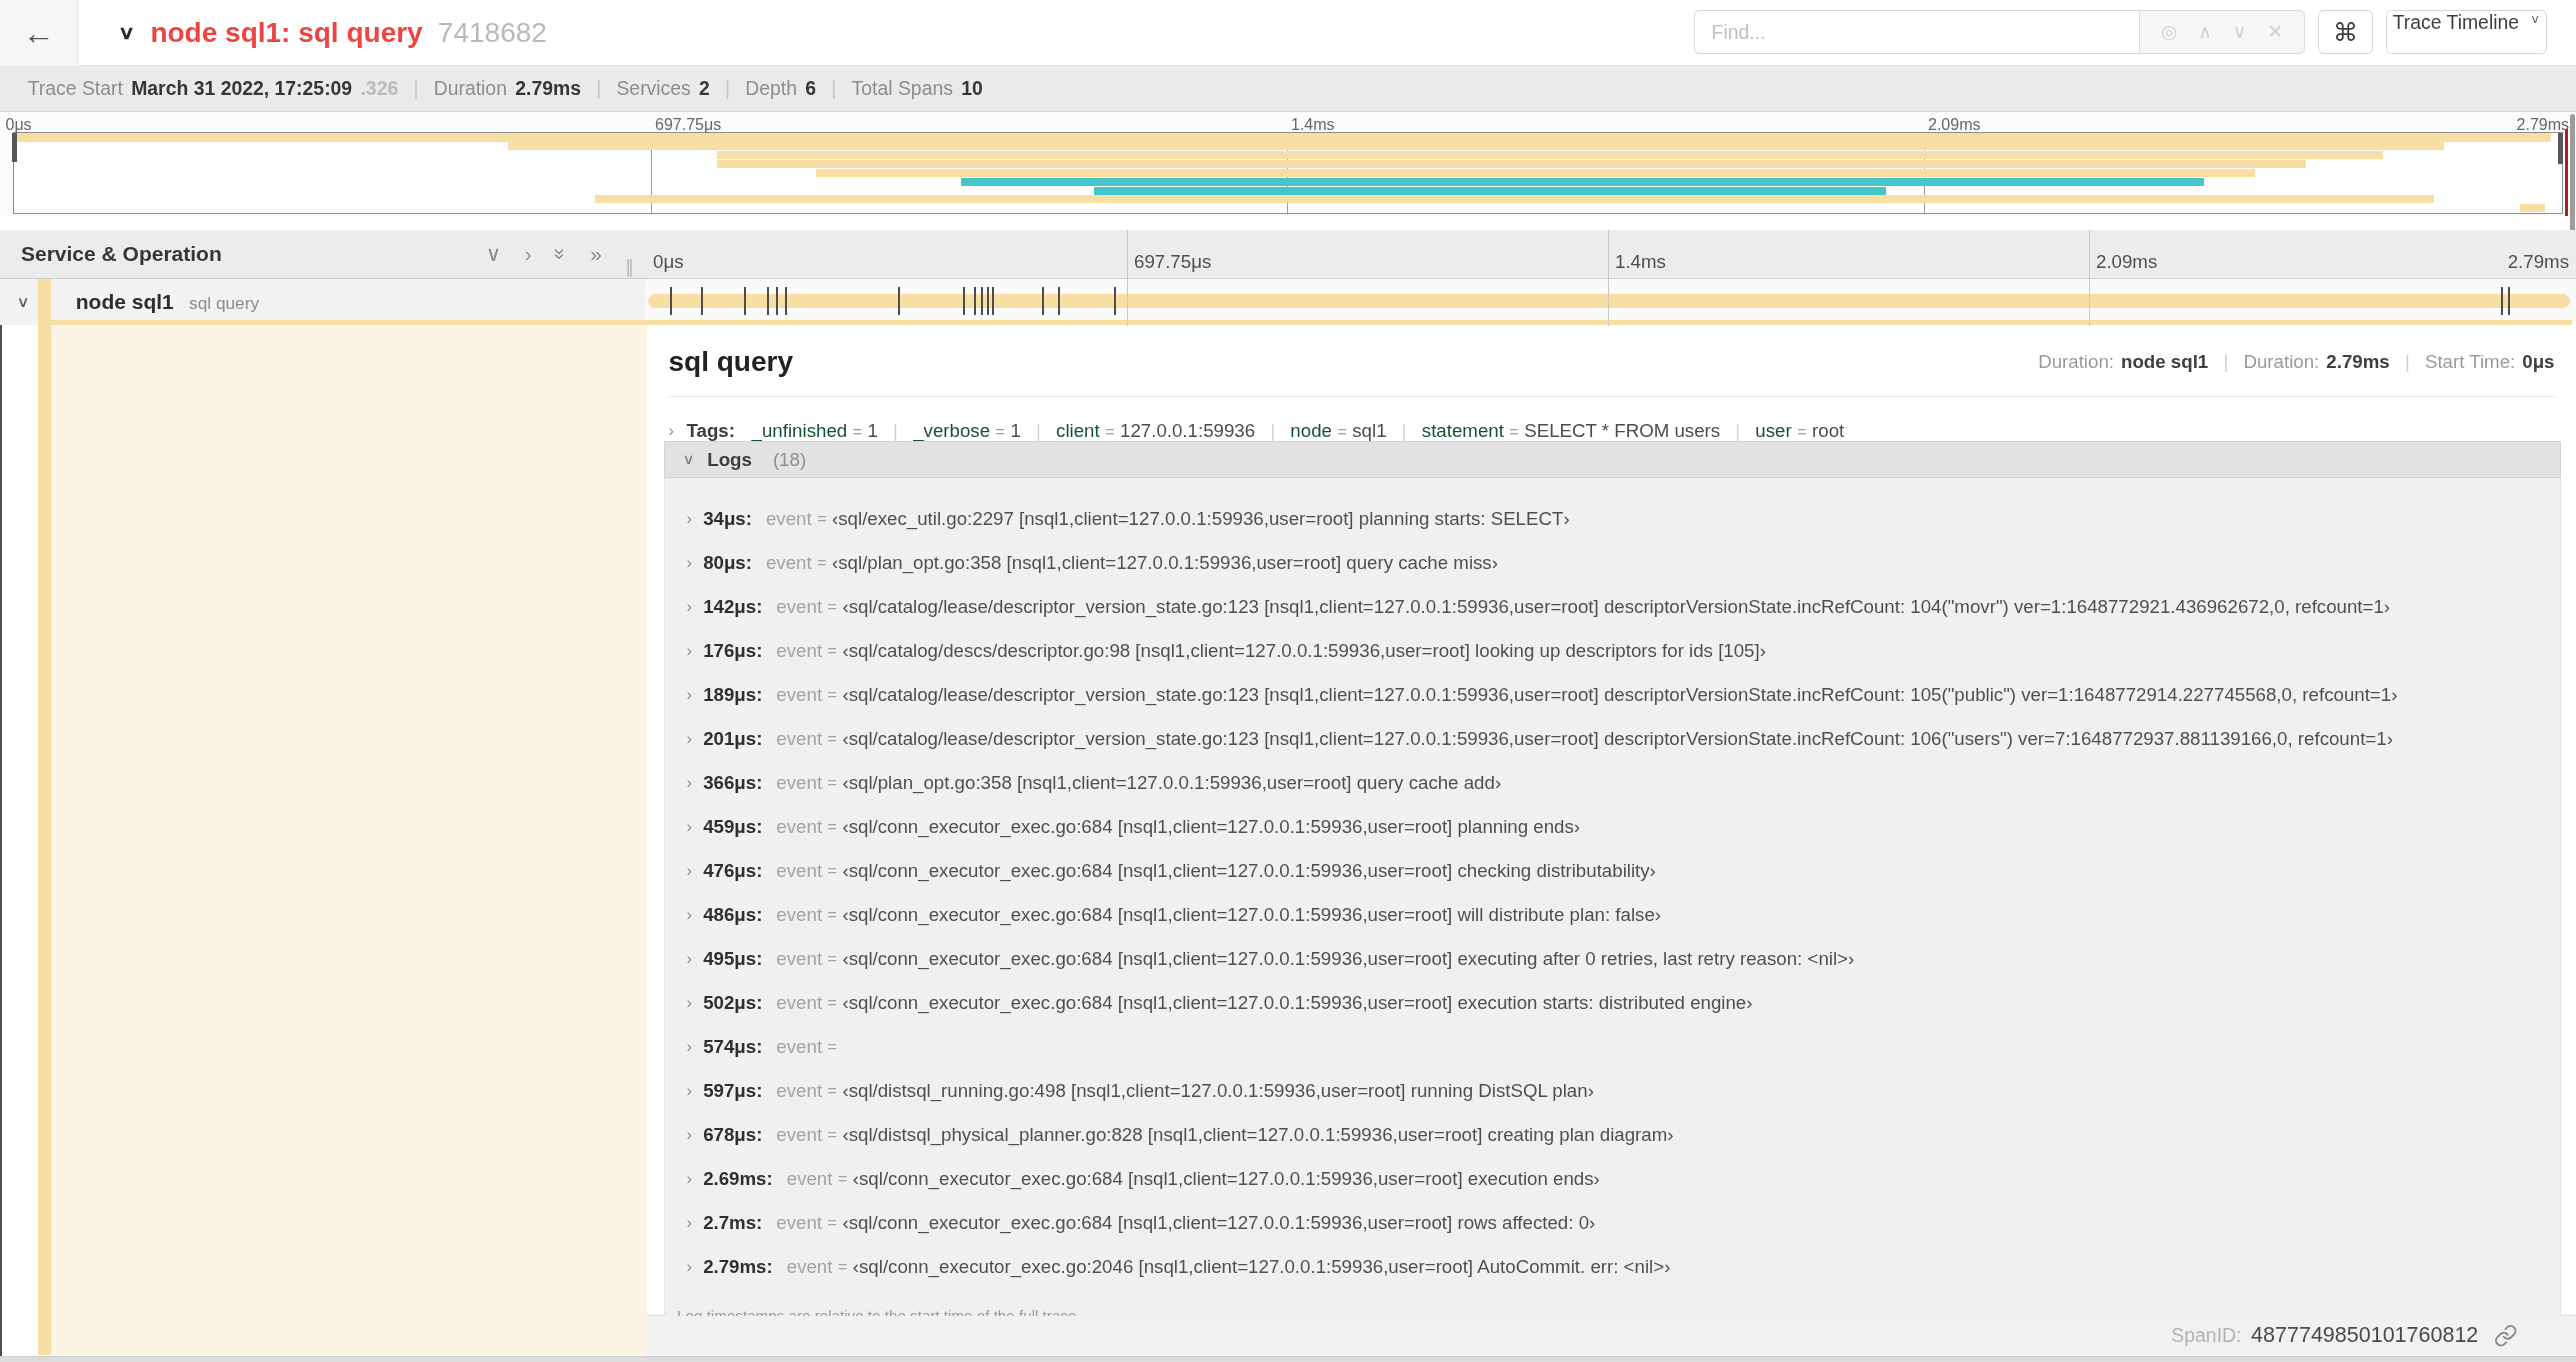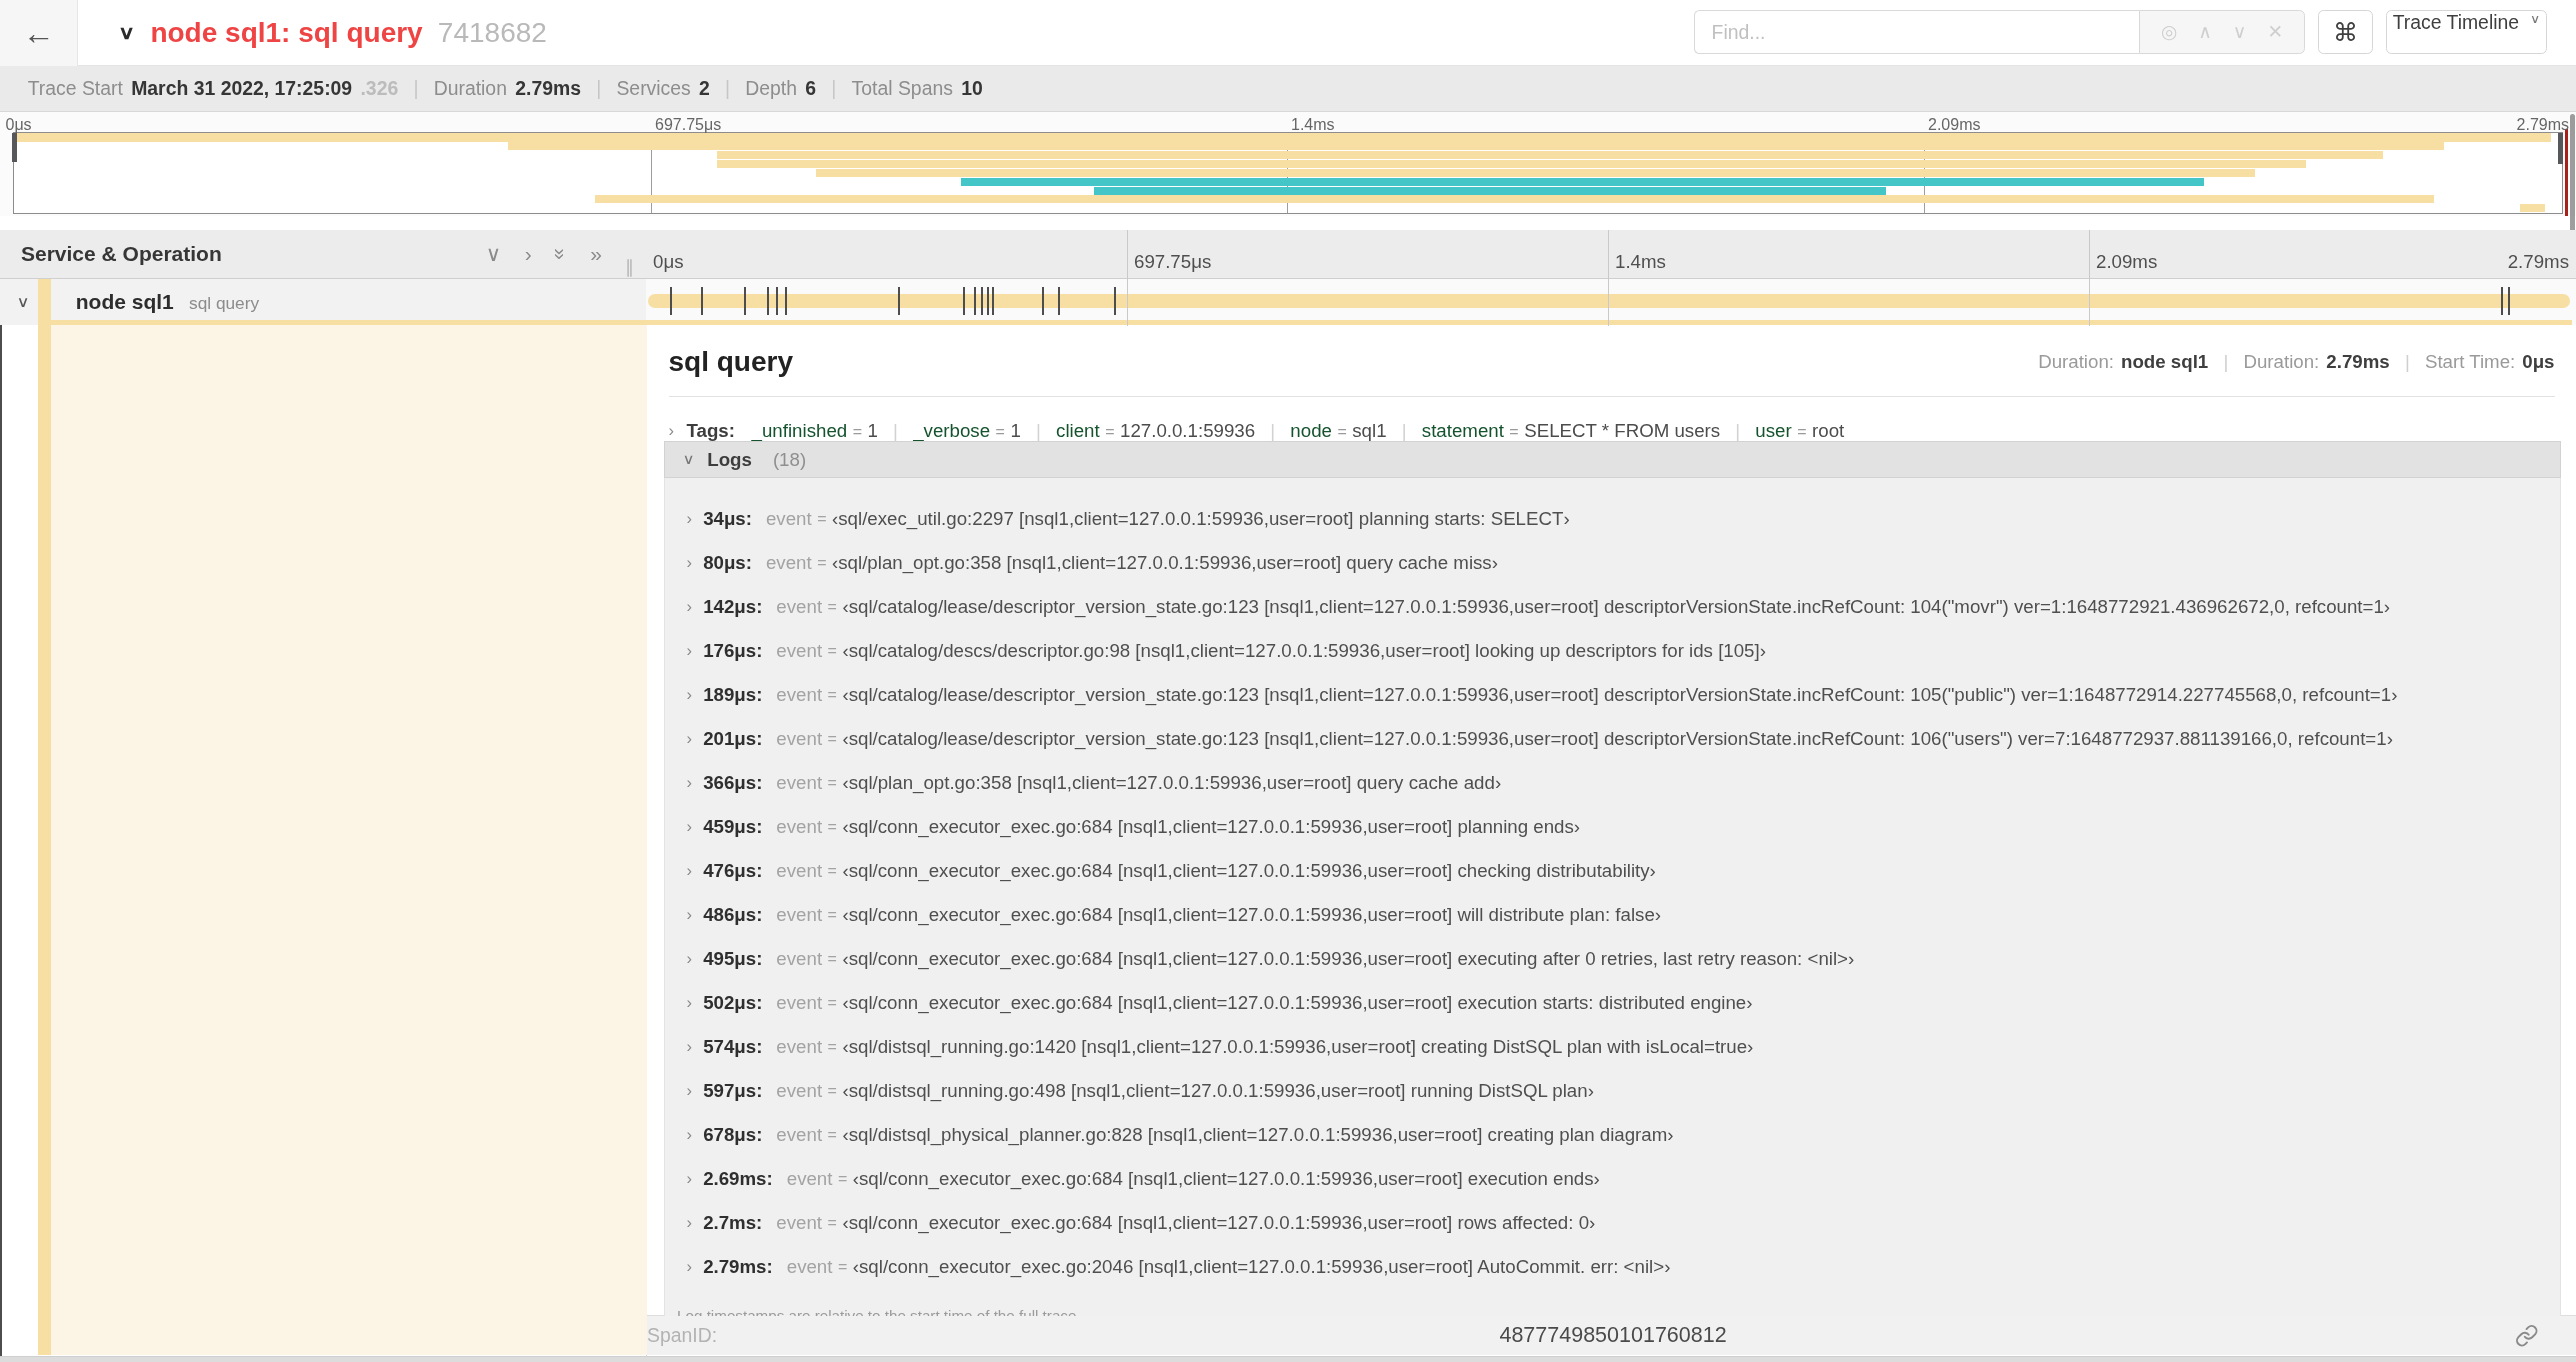--- a/index.html
+++ b/index.html
@@ -111,21 +111,21 @@
   .log-row { height:44px; display:flex; align-items:center; font-size:18.7px; cursor:pointer; }
   .log-chev { color:#8a8a8a; font-size:16.6px; margin:0 11px 0 22px; }
   .log-time { font-weight:bold; color:#2f2f2f; margin-right:14px; white-space:nowrap; }
   .log-key { color:#a3a3a3; }
   .log-eq { color:#a3a3a3; font-size:16px; margin:0 5.5px; }
   .log-val { color:#4f4f4f; white-space:nowrap; }
   .logs-note { font-size:15.2px; color:#9b9b9b; padding:18px 0 7px 12.5px; }
 
   
   .spanid-row { left:647px; top:1316px; width:1929px; height:39px; background:#f1f1f1;
-                display:flex; align-items:center; justify-content:space-between; padding-right:38px; }
+                display:flex; align-items:center; justify-content:flex-end; padding-right:59px; }
   .spanid-label { font-size:19.4px; color:#b3b3b3; margin-right:9.7px; }
   .spanid-value { font-size:21.5px; color:#4a4a4a; }
   .link-icon { margin-left:15.2px; cursor:pointer; display:flex; align-items:center; }
   .bottom-strip { left:0; top:1356px; width:2576px; height:7px; background:#dcdcdc; border-top:0.7px solid #cfcfcf; }
 </style>
 </head>
 <body>
 
 <div id="stage">
 
@@ -407,21 +407,20 @@
             <span class="log-time">502μs:</span>
             <span class="log-key">event</span>
             <span class="log-eq">=</span>
             <span class="log-val">‹sql/conn_executor_exec.go:684 [nsql1,client=127.0.0.1:59936,user=root] execution starts: distributed engine›</span>
           </div>
           <div class="log-row">
             <span class="log-chev">›</span>
             <span class="log-time">574μs:</span>
             <span class="log-key">event</span>
             <span class="log-eq">=</span>
-            <span class="log-val">‹sql/distsql_running.go:1420 [nsql1,client=127.0.0.1:59936,user=root] creating DistSQL plan with isLocal=true›</span>
           </div>
           <div class="log-row">
             <span class="log-chev">›</span>
             <span class="log-time">597μs:</span>
             <span class="log-key">event</span>
             <span class="log-eq">=</span>
             <span class="log-val">‹sql/distsql_running.go:498 [nsql1,client=127.0.0.1:59936,user=root] running DistSQL plan›</span>
           </div>
           <div class="log-row">
             <span class="log-chev">›</span>

